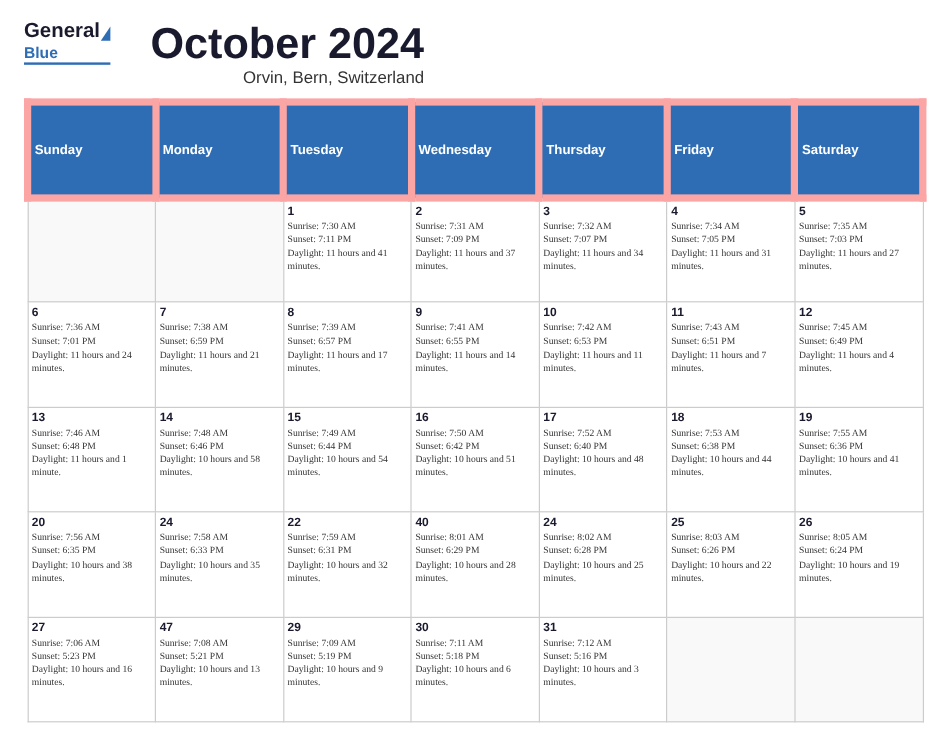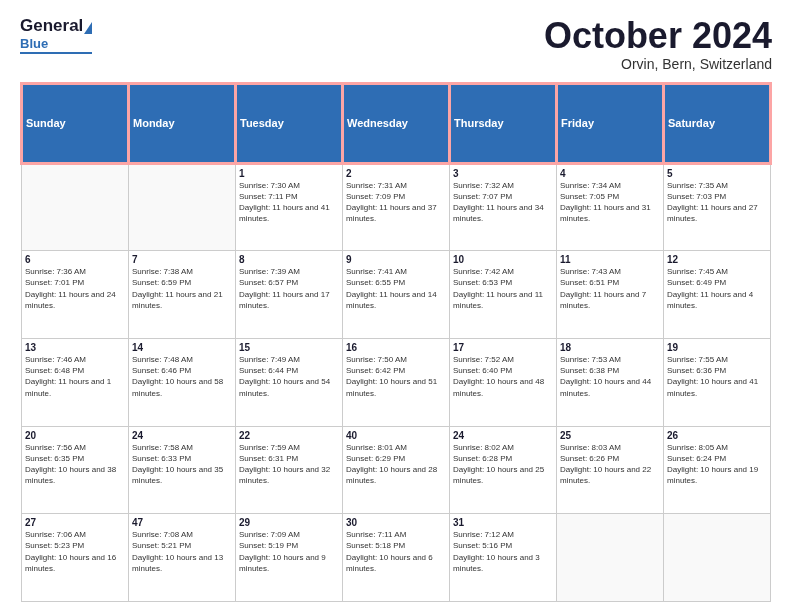--- a/index.html
+++ b/index.html
@@ -12,21 +12,20 @@
     }
     .page {
       width: 792px;
       height: 612px;
       padding: 16px 20px 10px 20px;
       display: flex;
       flex-direction: column;
     }
     .header {
       display: flex;
-      justify-content: space-between;
       align-items: flex-start;
       margin-bottom: 10px;
       gap: 33px;
     }
     .title-area {
       text-align: right;
     }
     .month-title {
       font-size: 36px;
       font-weight: bold;
@@ -44,21 +43,21 @@
       width: 100%;
       table-layout: fixed;
     }
     .calendar th {
       background: #2e6db4;
       color: #fff;
       font-size: 11px;
       font-weight: bold;
       padding: 4px 3px;
       text-align: left;
-      border: 3px solid #fca5a5;
+      border: 6px solid #fca5a5;
     }
     .calendar td {
       border: 1px solid #ccc;
       vertical-align: top;
       padding: 3px 3px;
       font-size: 8.5px;
       color: #333;
       background: #fff;
       width: calc(100% / 7);
     }
@@ -69,20 +68,21 @@
       font-size: 10px;
       font-weight: bold;
       color: #1a1a2e;
       display: block;
       margin-bottom: 1px;
     }
     .day-info {
       font-size: 8px;
       color: #333;
       line-height: 1.4;
+      font-family: Liberation Serif, serif;
     }
     .calendar tr {
       height: 80px;
     }
     .logo-wrapper {
       display: flex;
       flex-direction: column;
     }
     .logo-name {
       display: flex;

